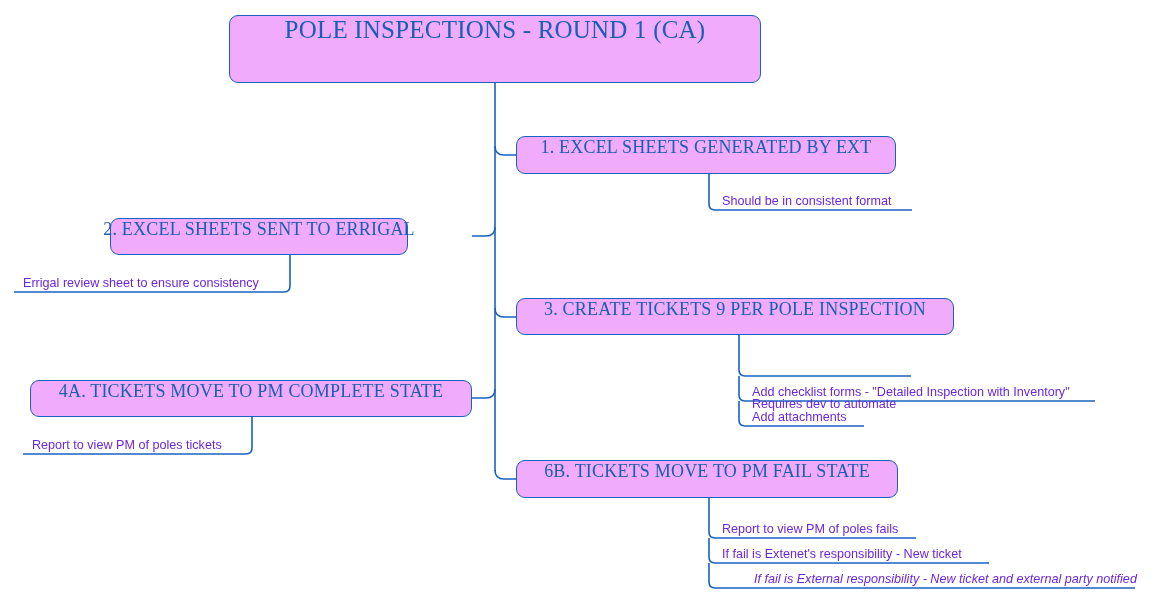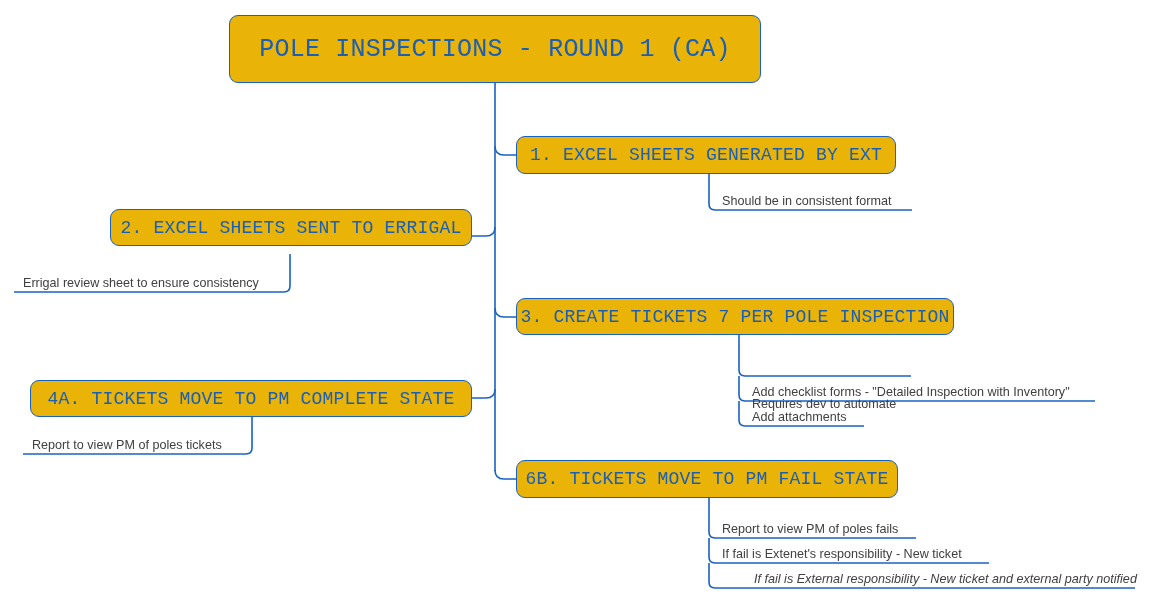--- a/index.html
+++ b/index.html
@@ -21,39 +21,39 @@
     top: 0;
     width: 1153px;
     height: 607px;
     pointer-events: none;
   }
   .node {
     position: absolute;
     box-sizing: border-box;
     border: 1.6px solid #1a62c0;
     border-radius: 9px;
-    background: #eab308;
+    background: #f0abfc;
     display: flex;
-    align-items: center;
+    align-items: flex-start;
     justify-content: center;
     color: #1a5fb4;
-    font-family: Liberation Mono, monospace;
+    font-family: Liberation Serif, serif;
     white-space: nowrap;
     letter-spacing: 0.2px;
   }
   .node.root {
     font-size: 25px;
   }
   .node.branch {
     font-size: 18px;
   }
   .subitem {
     position: absolute;
     box-sizing: border-box;
-    color: #404040;
+    color: #6d28d9;
     font-family: "Liberation Sans", sans-serif;
     font-size: 12.6px;
     white-space: nowrap;
     display: flex;
     align-items: flex-end;
     padding-bottom: 2px;
     line-height: 1;
   }
   .subitem.right { justify-content: flex-start; padding-left: 6px; }
   .subitem.left  { justify-content: flex-start; padding-left: 6px; }
@@ -107,29 +107,29 @@
     <span>POLE INSPECTIONS - ROUND 1 (CA)</span>
   </div>
 
   <div class="node branch" style="left:516px; top:136px; width:380px; height:38px;">
     <span>1. EXCEL SHEETS GENERATED BY EXT</span>
   </div>
   <div class="subitem right" style="left:716px; top:190px; width:196px; height:20px;">
     <span>Should be in consistent format</span>
   </div>
 
-  <div class="node branch" style="left:110px; top:209px; width:362px; height:37px;">
+  <div class="node branch" style="left:110px; top:218px; width:298px; height:37px;">
     <span>2. EXCEL SHEETS SENT TO ERRIGAL</span>
   </div>
   <div class="subitem left" style="left:17px; top:272px; width:266px; height:20px;">
     <span>Errigal review sheet to ensure consistency</span>
   </div>
 
   <div class="node branch" style="left:516px; top:298px; width:438px; height:37px;">
-    <span>3. CREATE TICKETS 7 PER POLE INSPECTION</span>
+    <span>3. CREATE TICKETS 9 PER POLE INSPECTION</span>
   </div>
   <div class="subitem right" style="left:746px; top:356px; width:165px; height:20px;margin-top:37px;">
     <span>Requires dev to automate</span>
   </div>
   <div class="subitem right" style="left:746px; top:381px; width:349px; height:20px;">
     <span>Add checklist forms - "Detailed Inspection with Inventory"</span>
   </div>
   <div class="subitem right" style="left:746px; top:406px; width:118px; height:20px;">
     <span>Add attachments</span>
   </div>

